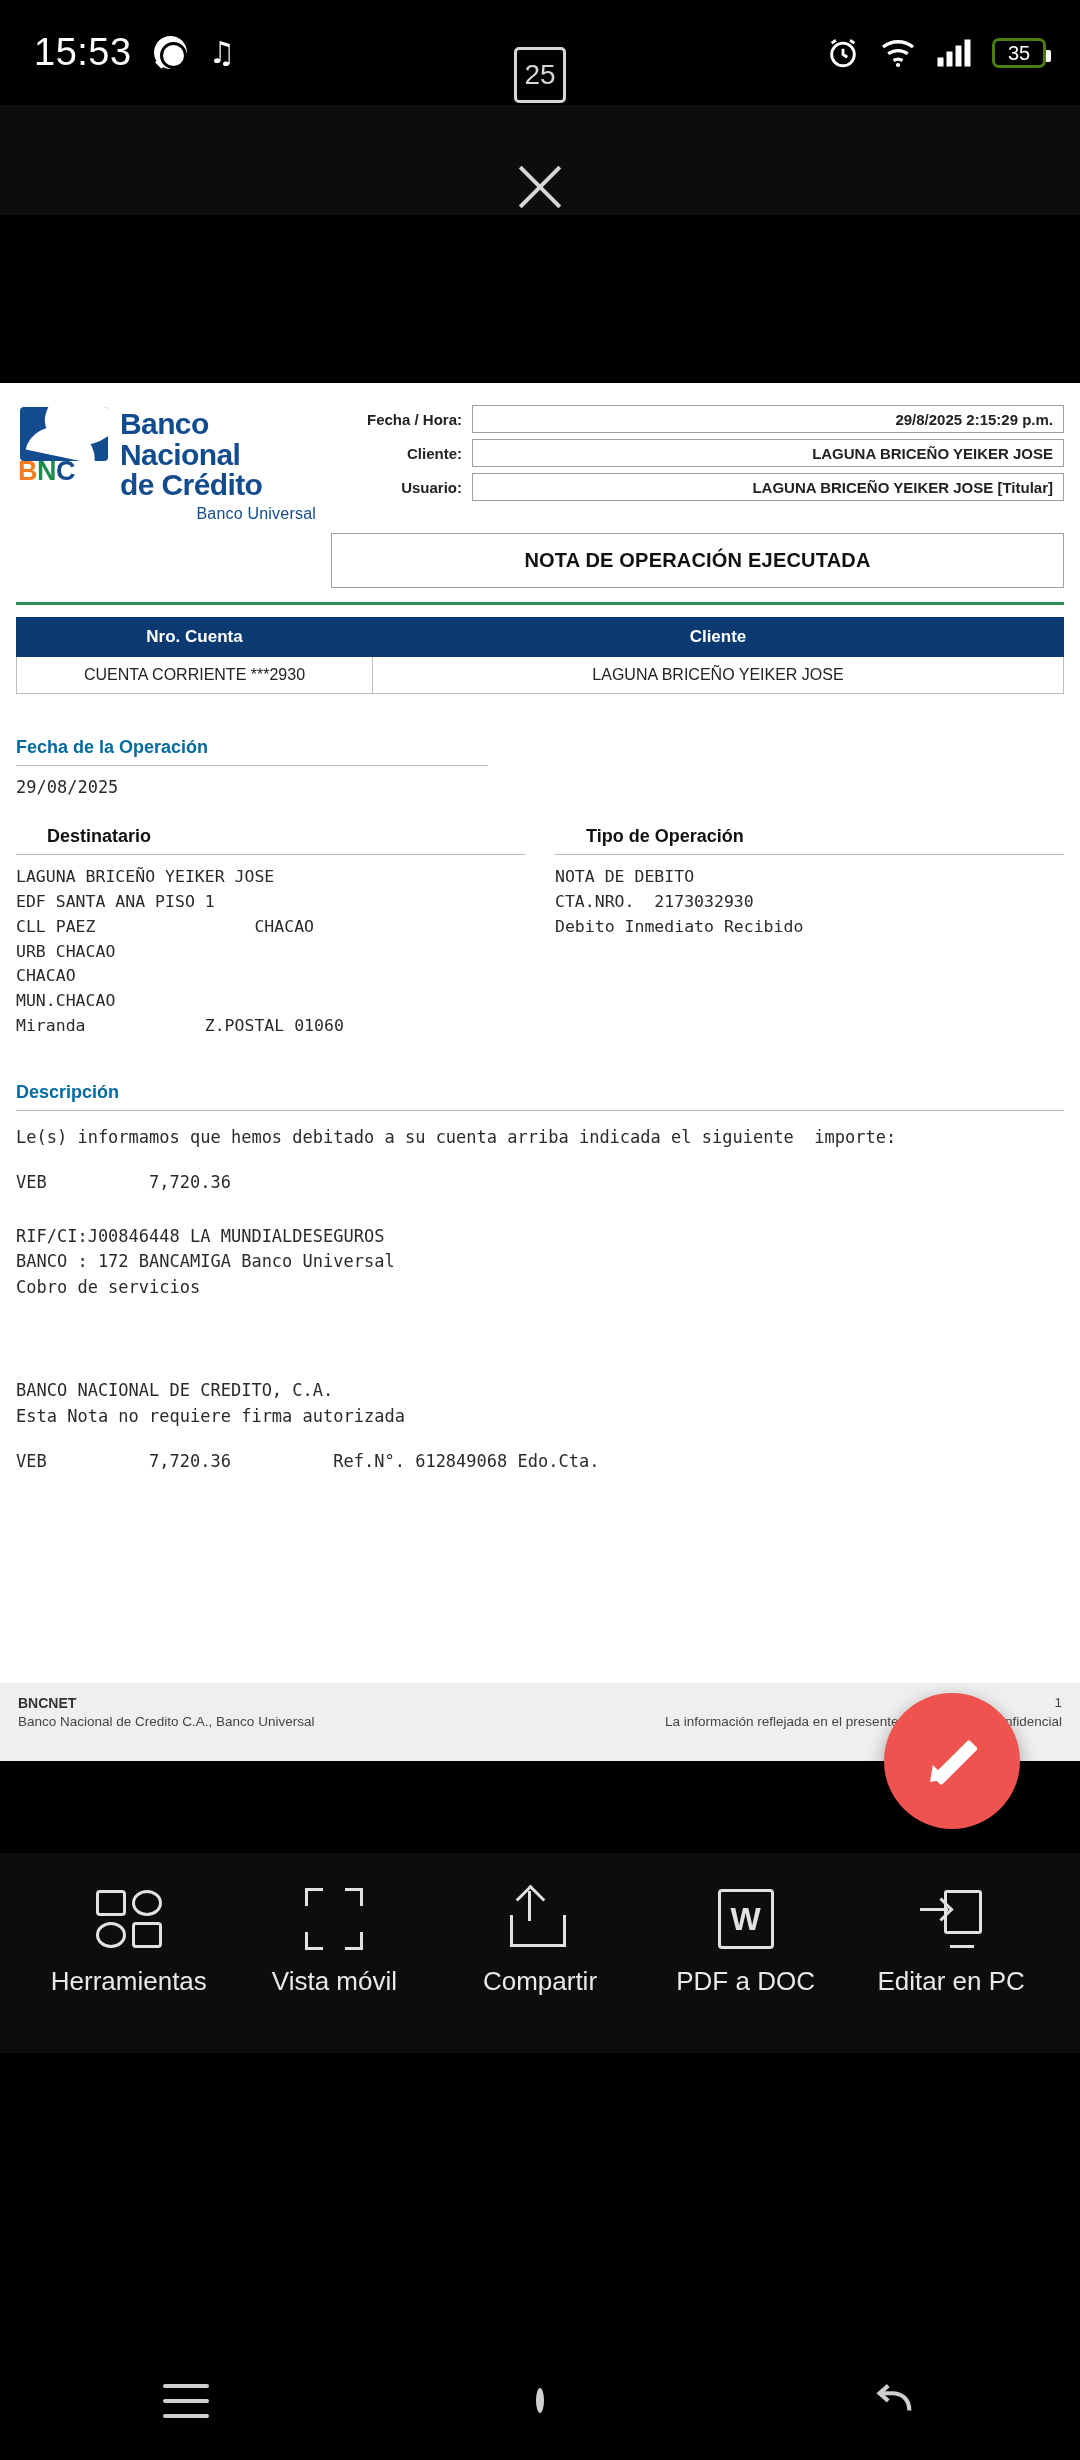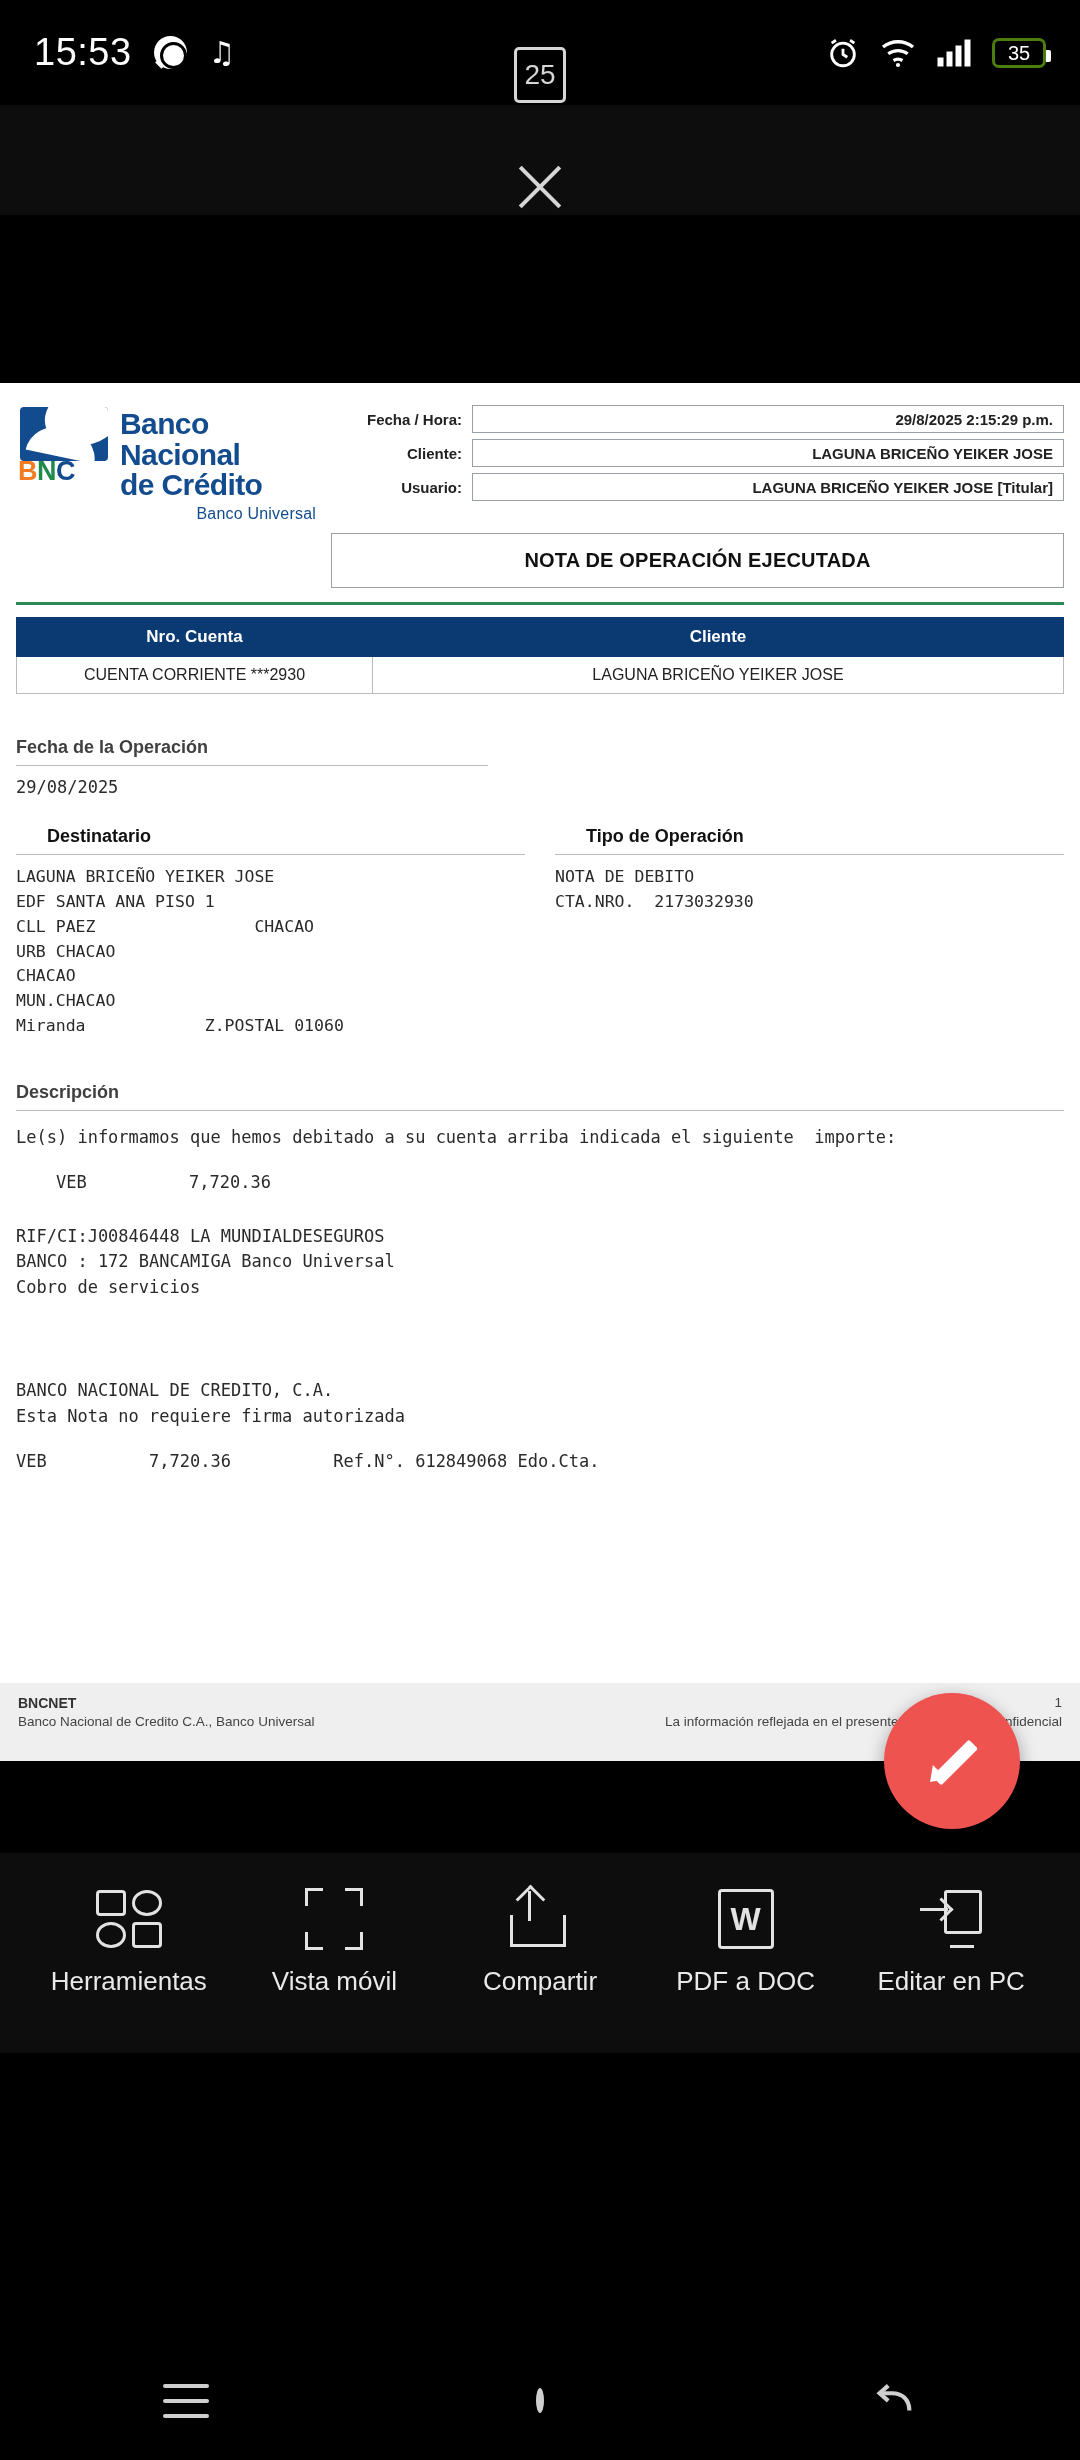--- a/index.html
+++ b/index.html
@@ -133,21 +133,21 @@
   .acct-table th {
     background: #0b3a73; color: #fff; font-size: 17px; font-weight: 700; padding: 9px 8px;
     border: 1px solid #0b3a73;
   }
   .acct-table td {
     border: 1px solid #b9bdc2; font-size: 16px; color: #222; text-align: center; padding: 9px 0;
   }
   .acct-table th.c1 { width: 34%; }
 
   .sec { margin-top: 26px; }
-  .sec-title { font-size: 18px; font-weight: 700; color: #404040; margin-top: 43px; }
+  .sec-title { font-size: 18px; font-weight: 700; color: #0369a1; margin-top: 43px; }
   .sec-rule { height: 1px; background: #b9bdc2; margin-top: 7px; }
   .sec-rule.half { width: 45%; }
   .mono {
     font-family: "DejaVu Sans Mono", "Liberation Mono", monospace;
     font-size: 17px; color: #2a2a2a; line-height: 1.5; white-space: pre;
   }
   .mono.sm { font-size: 16.5px; }
   .two-col { display: flex; gap: 30px; margin-top: 26px; }
   .col { flex: 1; }
   .col-title { font-size: 18px; font-weight: 700; color: #111; margin-left: 31px; }
@@ -376,29 +376,30 @@
         <div class="mono sm">URB CHACAO</div>
         <div class="mono sm">CHACAO</div>
         <div class="mono sm">MUN.CHACAO</div>
         <div class="mono sm">Miranda            Z.POSTAL 01060</div>
       </div>
       <div class="col">
         <div class="col-title">Tipo de Operación</div>
         <div class="col-rule"></div>
         <div class="mono sm">NOTA DE DEBITO</div>
         <div class="mono sm">CTA.NRO.  2173032930</div>
+        <div class="mono sm">Debito Inmediato Recibido</div>
       </div>
     </div>
 
     <div class="sec">
       <div class="sec-title">Descripción</div>
       <div class="sec-rule"></div>
       <div class="desc-body">
         <div class="mono">Le(s) informamos que hemos debitado a su cuenta arriba indicada el siguiente  importe:</div>
-        <div class="mono" style="margin-top:20px;margin-left:40px;">VEB          7,720.36</div>
+        <div class="mono" style="margin-top:20px;">VEB          7,720.36</div>
         <div class="mono" style="margin-top:28px;">RIF/CI:J00846448 LA MUNDIALDESEGUROS</div>
         <div class="mono">BANCO : 172 BANCAMIGA Banco Universal</div>
         <div class="mono">Cobro de servicios</div>
         <div class="gap-blk"></div>
         <div class="mono">BANCO NACIONAL DE CREDITO, C.A.</div>
         <div class="mono">Esta Nota no requiere firma autorizada</div>
         <div class="mono" style="margin-top:20px;">VEB          7,720.36          Ref.N°. 612849068 Edo.Cta.</div>
       </div>
     </div>
 

